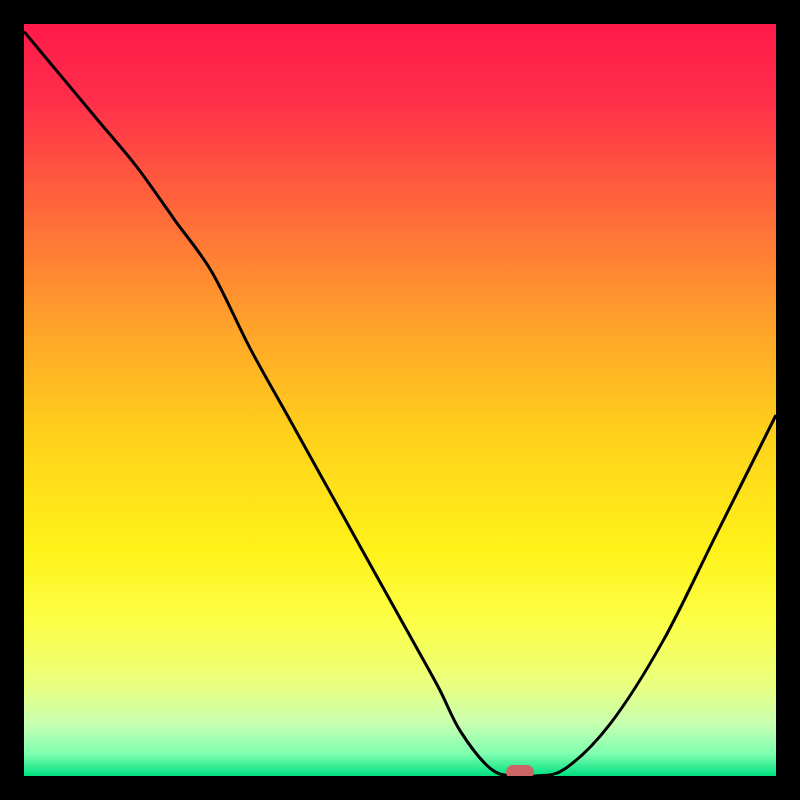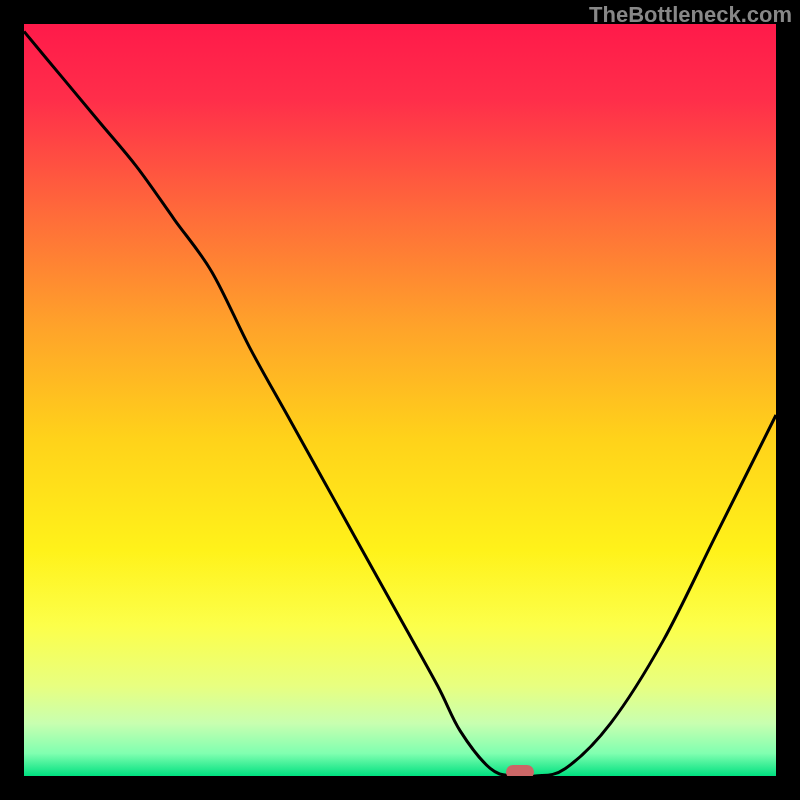--- a/index.html
+++ b/index.html
@@ -52,21 +52,20 @@
     height: 14px;
     background: #cc6666;
     border-radius: 7px;
     transform: translate(-50%, -50%);
   }
 </style>
 </head>
 <body>
 
 <div class="container">
-  <div class="watermark">TheBottleneck.com</div>
 
   <div class="plot-area">
     <svg class="gradient-bg" viewBox="0 0 100 100" preserveAspectRatio="none">
       <defs>
         <linearGradient id="bg-grad" x1="0" y1="0" x2="0" y2="1">
             <stop offset="0%" stop-color="#ff1a4a"></stop>
             <stop offset="10%" stop-color="#ff2e4a"></stop>
             <stop offset="25%" stop-color="#ff6a3a"></stop>
             <stop offset="40%" stop-color="#ffa22a"></stop>
             <stop offset="55.00000000000001%" stop-color="#ffd21a"></stop>

